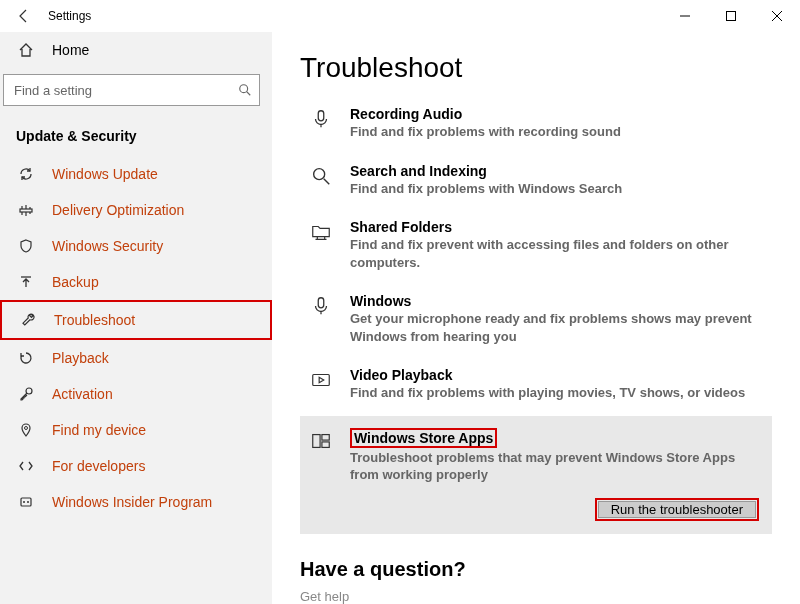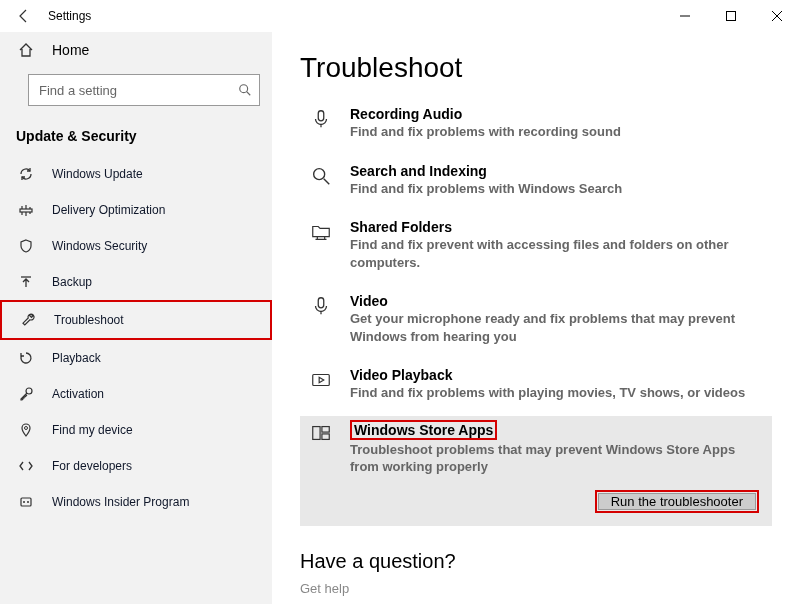--- a/index.html
+++ b/index.html
@@ -7,40 +7,40 @@
 .window { width: 100%; height: 100%; display: flex; flex-direction: column; }
 .titlebar { height: 32px; display: flex; align-items: center; background: #fff; }
 .back-btn { width: 48px; display: flex; align-items: center; justify-content: center; height: 100%; cursor: pointer; }
 .app-title { font-size: 12px; color: #000; }
 .win-controls { margin-left: auto; display: flex; }
 .win-btn { width: 46px; height: 32px; display: flex; align-items: center; justify-content: center; cursor: pointer; }
 .content { flex: 1; display: flex; overflow: hidden; }
 .sidebar { width: 272px; background: #f2f2f2; padding: 0; overflow-y: auto; }
 .home-item { display: flex; align-items: flex-end; padding: 10px 16px; cursor: pointer; font-size: 14px; }
 .home-item .icon { width: 20px; margin-right: 16px; display: flex; align-items: center; justify-content: center; }
-.search-box { margin: 6px 12px 14px 28px; position: relative; }
+.search-box { margin: 6px 12px 14px 3px; position: relative; }
 .search-input { width: 100%; height: 32px; border: 1px solid #999; background: #fff; padding: 0 32px 0 10px; font-size: 13px; color: #666; }
 .search-input::placeholder { color: #666; }
 .search-icon { position: absolute; right: 8px; top: 50%; transform: translateY(-50%); }
 .section-title { font-weight: 600; font-size: 14px; padding: 8px 16px 12px 16px; }
-.nav-item { display: flex; align-items: center; padding: 10px 16px; cursor: pointer; font-size: 12px; color: #0f172a; }
+.nav-item { display: flex; align-items: center; padding: 10px 16px; cursor: pointer; font-size: 14px; color: #c2410c; }
 .nav-item .icon { width: 20px; margin-right: 16px; display: flex; align-items: center; justify-content: center; color: #333; }
 .nav-item.selected { border: 2px solid #d40000; }
 .main { flex: 1; padding: 20px 28px 0 28px; overflow-y: auto; background: #fff; }
 .page-title { font-size: 28px; font-weight: 400; margin-bottom: 14px; }
 .ts-item { display: flex; padding: 8px 6px 14px 6px; }
 .ts-item .icon { width: 30px; flex-shrink: 0; display: flex; align-items: flex-start; justify-content: center; padding-top: 2px; }
 .ts-text { margin-left: 14px; font-weight: bold; }
 .ts-title { font-size: 14px; color: #000; }
 .ts-desc { font-size: 13px; color: #666; margin-top: 1px; line-height: 1.35; }
-.ts-item.selected-item { background: #e8e8e8; padding-top: 4px; padding-bottom: 16px; }
+.ts-item.selected-item { background: #e8e8e8; padding-top: 12px; padding-bottom: 16px; }
 .ts-item.selected-item .ts-title { border: 2px solid #d40000; display: inline-block; padding: 0 2px; }
 .run-row { background: #e8e8e8; padding: 0 16px 16px 0; text-align: right; margin-bottom: 24px; }
 .run-btn { display: inline-block; background: #ccc; border: 1px solid #999; outline: 2px solid #d40000; outline-offset: 1px; padding: 0 12px; font-size: 13px; cursor: pointer; }
-.question-title { font-size: 20px; font-weight: 400; margin-top: 10px; }
+.question-title { font-size: 20px; font-weight: 700; margin-top: 10px; }
 .get-help { font-size: 13px; color: #888; margin-top: 8px; }
 svg { display: block; }
 </style>
 </head>
 <body>
 
 <div class="window">
   <div class="titlebar">
     <div class="back-btn">
       <svg width="16" height="16" viewBox="0 0 16 16">
@@ -222,22 +222,22 @@
       </div>
 
       <div class="ts-item">
         <span class="icon">
             <svg width="22" height="22" viewBox="0 0 24 24">
               <rect x="9" y="3" width="6" height="11" rx="3" stroke="#333" fill="none" stroke-width="1.4"></rect>
               <path d="M6 12a6 6 0 0 0 12 0M12 18v3" stroke="#333" fill="none" stroke-width="1.4"></path>
             </svg>
           </span>
         <div class="ts-text">
-            <div class="ts-title">Video</div>
-            <div class="ts-desc">Get your microphone ready and fix problems that may prevent Windows from hearing you</div>
+            <div class="ts-title">Windows</div>
+            <div class="ts-desc">Get your microphone ready and fix problems shows may prevent Windows from hearing you</div>
           </div>
       </div>
 
       <div class="ts-item">
         <span class="icon">
             <svg width="22" height="22" viewBox="0 0 24 24">
               <rect x="3" y="6" width="18" height="12" rx="1" stroke="#333" fill="none" stroke-width="1.3"></rect>
               <path d="M10 9v6l5-3z" stroke="#333" fill="none" stroke-width="1.3"></path>
             </svg>
           </span>

